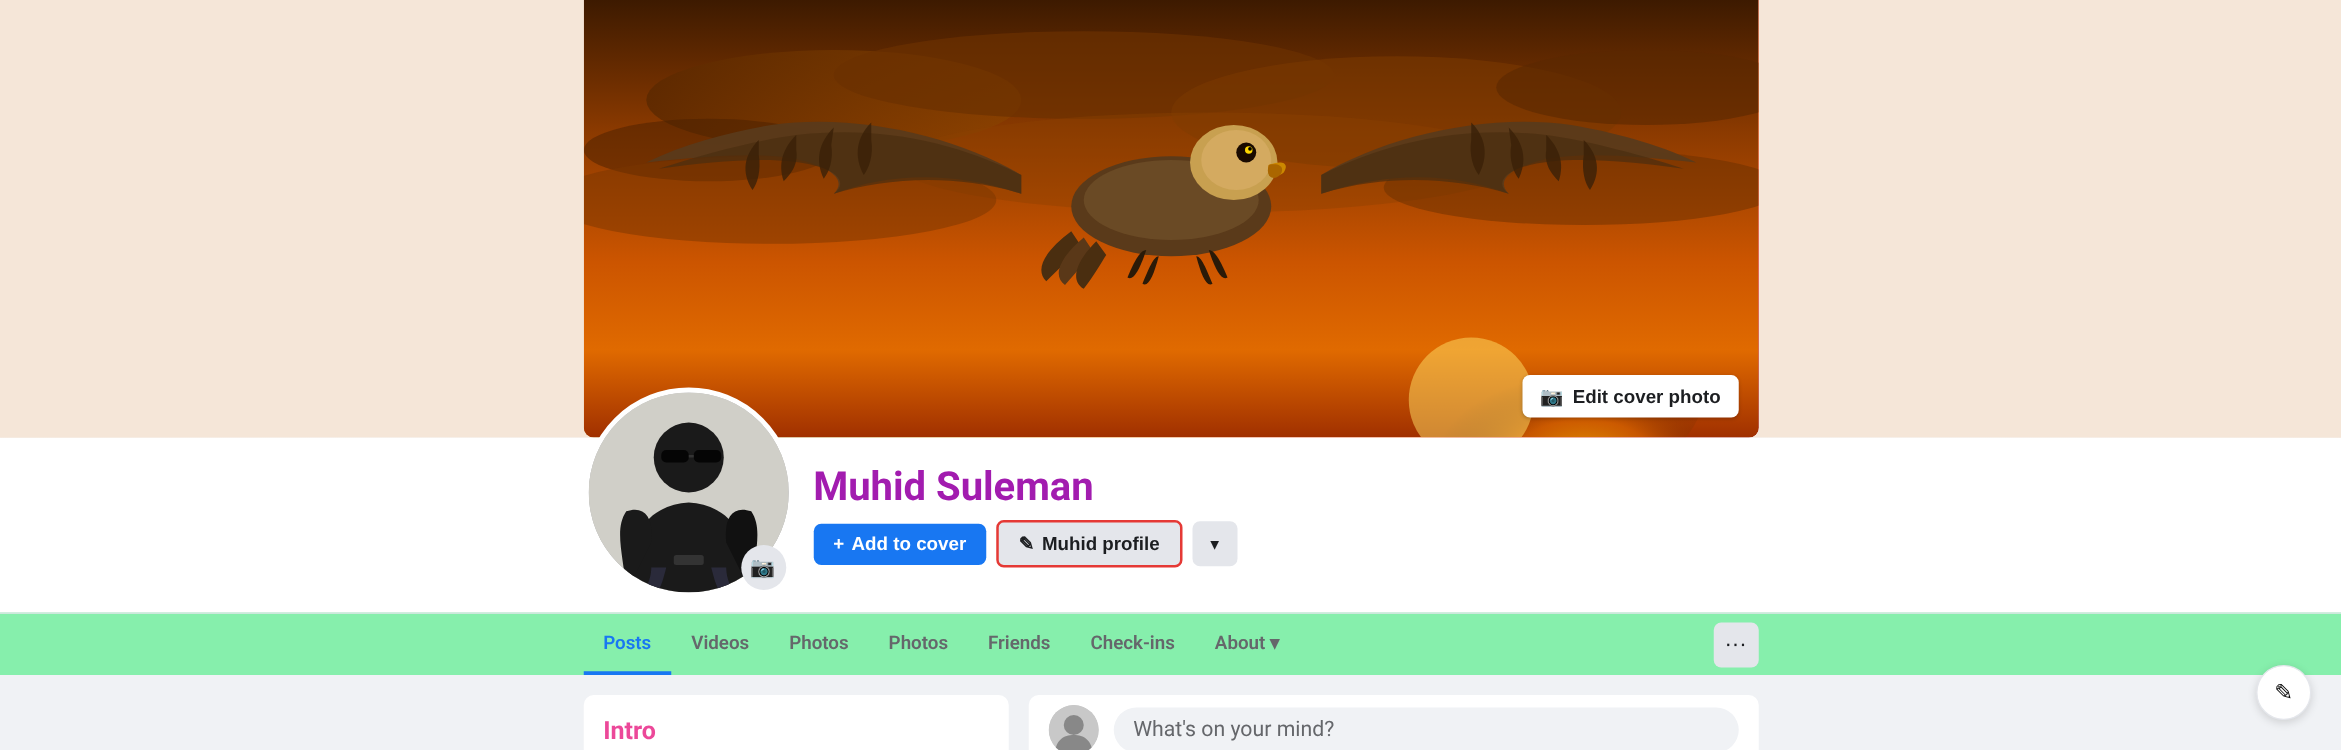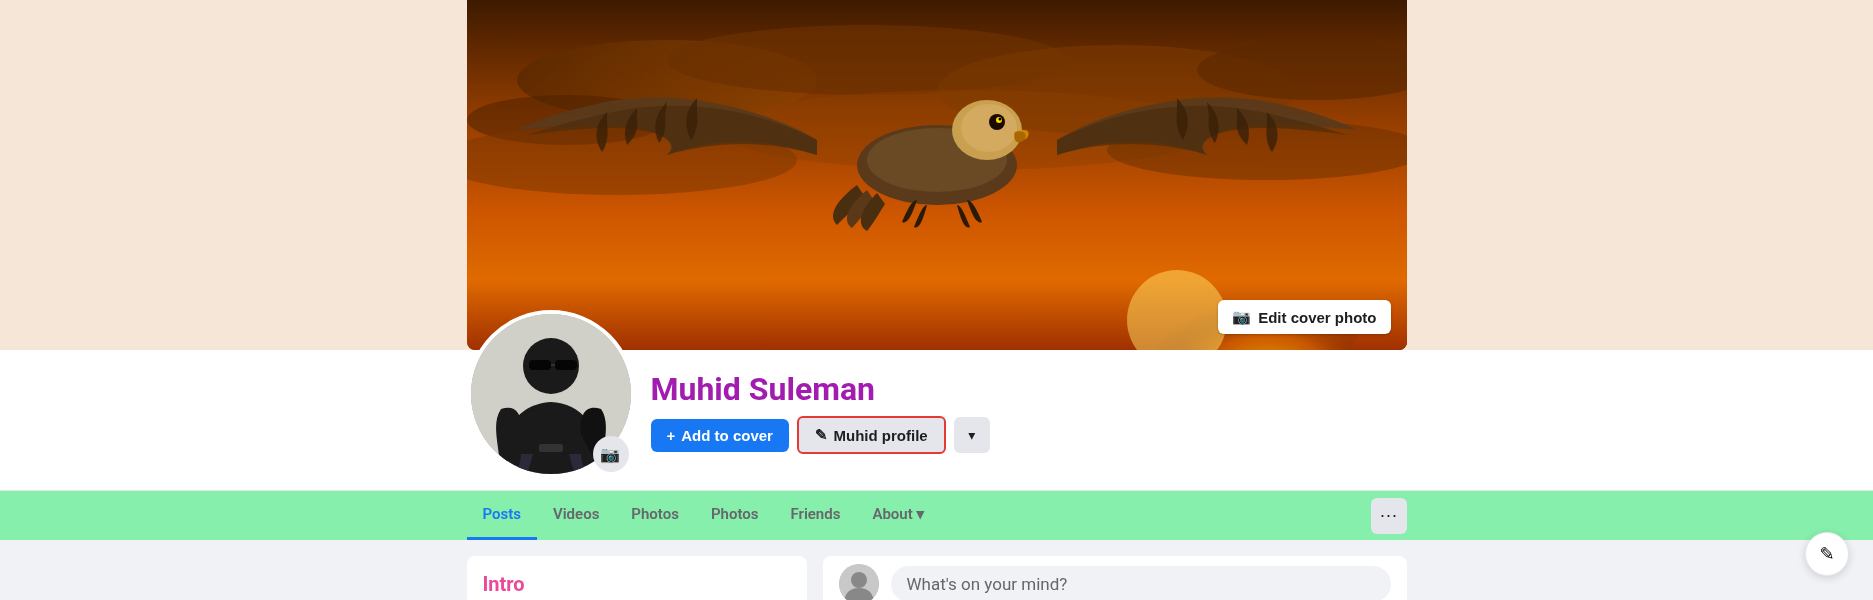--- a/index.html
+++ b/index.html
@@ -489,20 +489,21 @@
   </div>
 
   <div class="nav-section">
     <div class="nav-content">
       <nav class="nav-tabs">
         <a class="nav-tab active">Posts</a>
         <a class="nav-tab">Videos</a>
         <a class="nav-tab">Photos</a>
         <a class="nav-tab">Photos</a>
         <a class="nav-tab">Friends</a>
+        <a class="nav-tab">Check-ins</a>
         <a class="nav-tab">About ▾</a>
       </nav>
       <button class="nav-more-btn">
         <span>···</span>
       </button>
     </div>
   </div>
 
   <div class="bottom-section">
     <div class="bottom-content">

